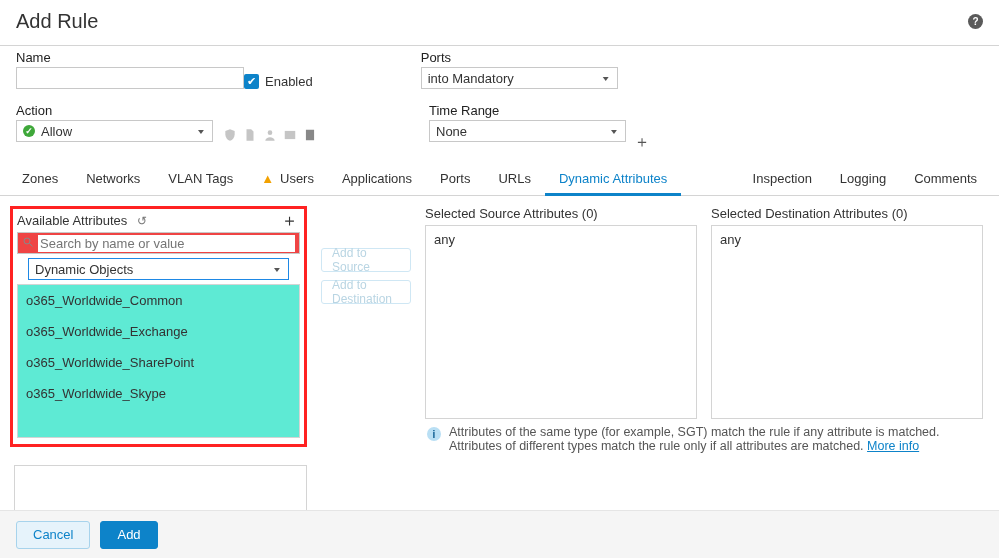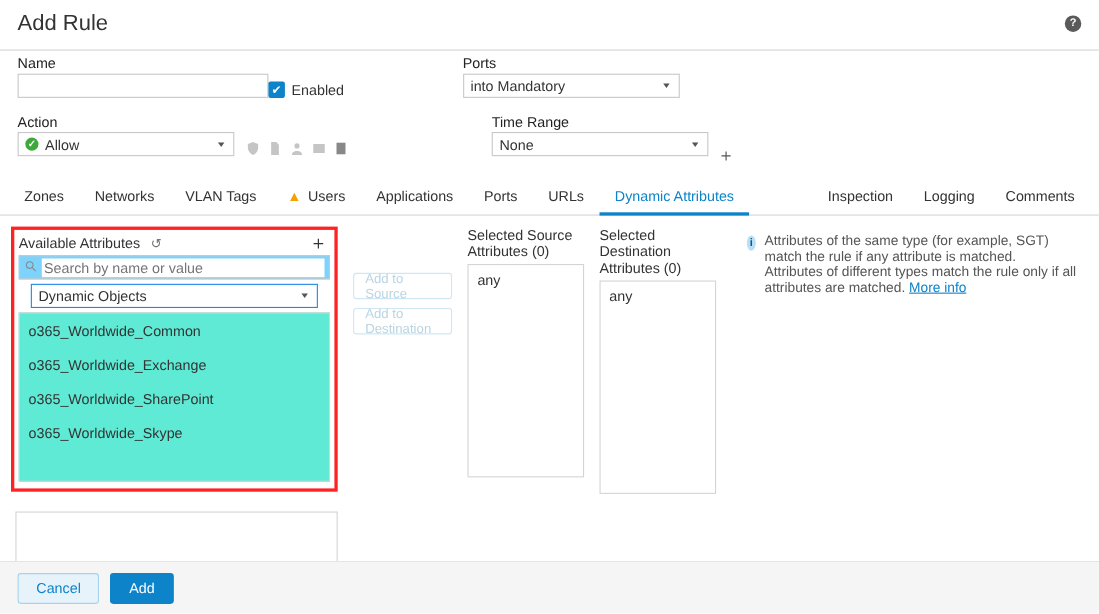--- a/index.html
+++ b/index.html
@@ -9,21 +9,21 @@
   }
   *{box-sizing:border-box;font-family:Arial,Helvetica,sans-serif}
   body{margin:0;background:var(--bg);color:var(--text);font-size:13px;width:999px}
   .canvas{width:999px;height:558px;position:relative;overflow:hidden}
 
   .titlebar{display:flex;align-items:center;justify-content:space-between;padding:10px 16px 12px}
   .titlebar h1{font-size:20px;font-weight:400;margin:0}
   .help{width:15px;height:15px;border-radius:50%;background:#5a5a5a;color:#fff;display:flex;align-items:center;justify-content:center;font-size:10px;font-weight:bold}
 
   .formrow{display:flex;gap:40px;padding:0 16px;margin-top:4px}
-  .formrow2{display:flex;gap:58px;padding:0 16px;margin-top:14px}
+  .formrow2{display:flex;gap:40px;padding:0 16px;margin-top:14px}
   .field-label{font-size:13px;font-weight:400;color:#222;margin-bottom:2px;display:block}
   .textfield{height:22px;border:1px solid var(--line2);background:#fff;padding:0 4px;font-size:13px}
   .select{height:22px;border:1px solid var(--line2);background:#fff;display:flex;align-items:center;justify-content:space-between;padding:0 6px 0 6px;font-size:13px;cursor:pointer}
   .caret{font-size:10px;color:#555;transform:scaleY(.7)}
   .checkbox{width:15px;height:15px;border:none;background:var(--blue);display:inline-flex;align-items:center;justify-content:center;color:#fff;font-size:11px;border-radius:2px;margin-right:6px}
   .enabled-wrap{display:flex;align-items:center;margin-top:18px}
 
   .action-select{width:197px}
   .name-input{width:228px}
   .insert-select{width:197px}
@@ -42,21 +42,21 @@
   .panel{display:flex;gap:14px;padding:10px 16px 0 10px}
   .col-left{width:297px}
   .col-mid{width:90px;display:flex;flex-direction:column;gap:8px;padding-top:42px}
   .col-src{flex:0 0 272px}
   .col-dst{flex:0 0 272px}
   .redbox{border:3px solid #f22; padding:0; position:relative}
   .section-head{display:flex;align-items:center;justify-content:space-between;padding:4px 6px 2px 4px}
   .section-title{font-size:13px}
   .refresh{font-size:12px;color:#777;margin-left:6px;display:inline-block;transform:scaleX(-1)}
   .plus-small{font-size:17px;color:#333;line-height:0}
-  .searchbox{display:flex;align-items:center;border:1px solid var(--line2);height:22px;margin:2px 4px 4px;padding:0 4px;background:#7dd3fc}
+  .searchbox{display:flex;align-items:center;border:1px solid var(--line2);height:22px;margin:2px 4px 4px;padding:0 4px;background:#ef4444}
   .searchbox .mag{color:#888;margin-right:4px}
   .searchbox input{border:none;outline:none;font-size:13px;flex:1}
   .dropdown{border:1px solid var(--blue2);height:22px;margin:0 15px 4px;display:flex;align-items:center;justify-content:space-between;padding:0 6px;background:#fff}
   .listpane{border:1px solid var(--line);margin:0 4px 6px;height:154px;background:#5eead4;overflow:hidden}
   .listitem{padding:8px 8px;font-size:13px;cursor:pointer}
   .extend-box{border:1px solid var(--line);height:60px;margin:18px 0 0 4px;width:293px;background:#fff}
 
   .mid-btn{border:1px solid #cfe7f4;color:#b9d5e3;background:#fff;height:24px;border-radius:3px;padding:0 10px;font-size:12px;display:flex;align-items:center;justify-content:center;pointer-events:none}
 
   .sel-box{border:1px solid var(--line);background:#fff;height:194px;padding:6px 8px;color:#333}
@@ -192,21 +192,21 @@
         </div>
       </div>
       <div class="extend-box"></div>
     </div>
 
     <div class="col-mid">
       <div class="mid-btn">Add to Source</div>
       <div class="mid-btn">Add to Destination</div>
     </div>
 
-    <div style="flex:1;display:flex;gap:26px;flex-direction:row">
+    <div style="flex:1;display:flex;gap:0;flex-direction:column">
       <div style="display:flex;gap:14px">
         <div class="col-src" style="flex:1">
           <div class="sel-head">Selected Source Attributes (0)</div>
           <div class="sel-box">
             <span>any</span>
           </div>
         </div>
         <div class="col-dst" style="flex:1">
           <div class="sel-head">Selected Destination Attributes (0)</div>
           <div class="sel-box">

